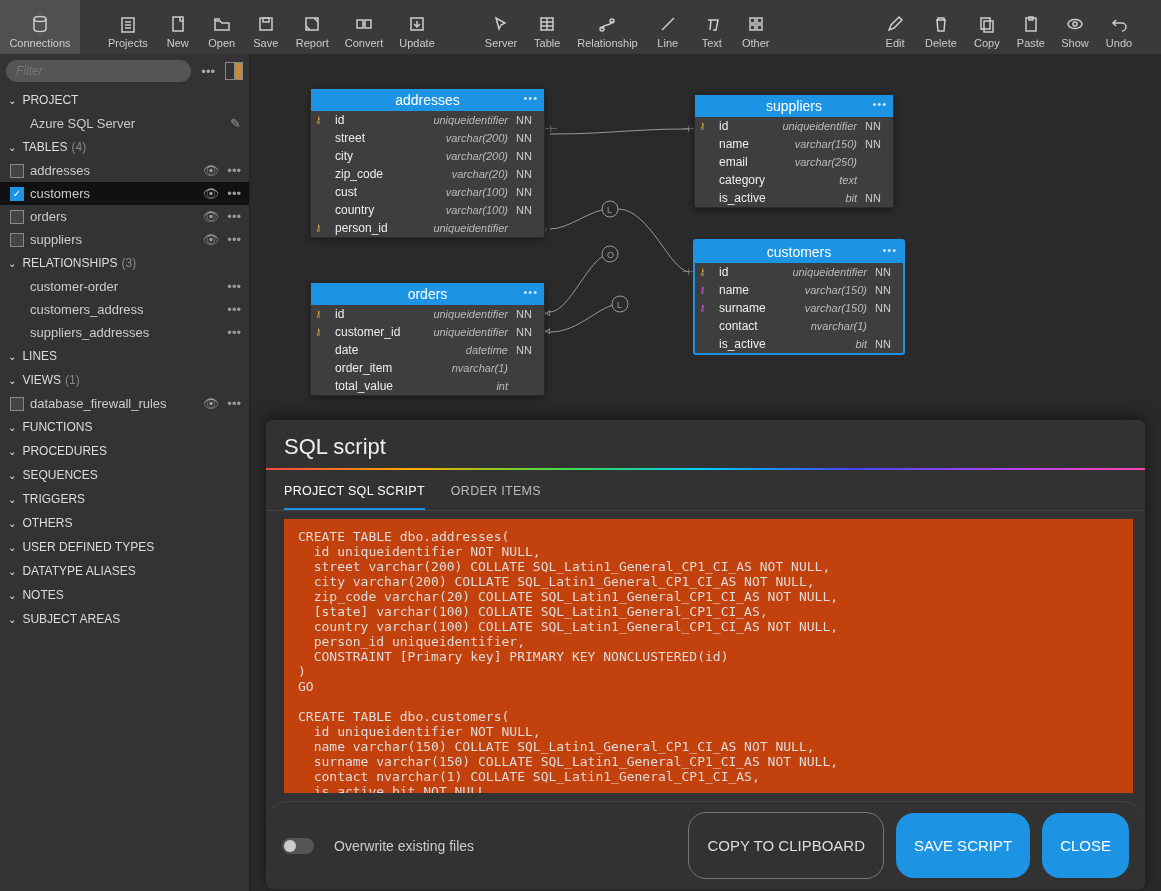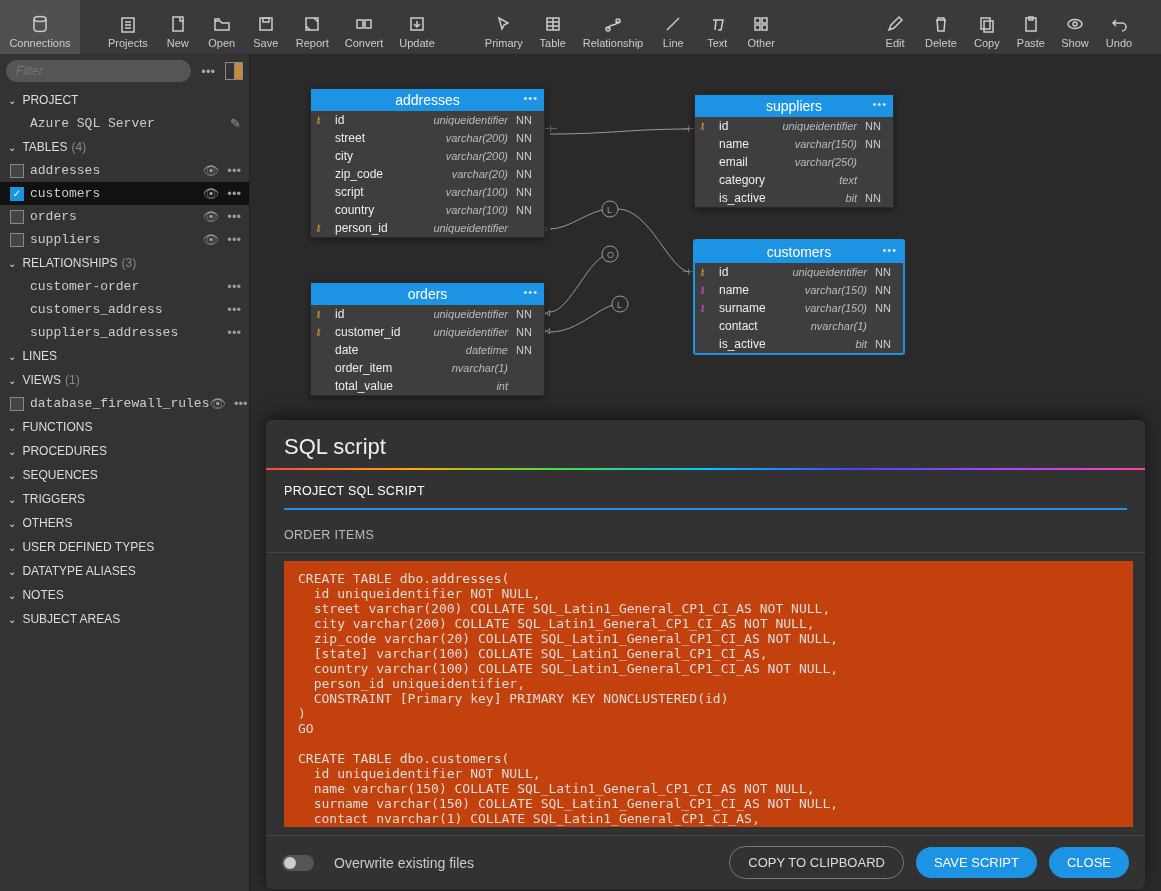--- a/index.html
+++ b/index.html
@@ -24,21 +24,21 @@
   .filterlayout > div:last-child { border:none; background:#c78a3a; }
   
   .treehdr { display: flex; align-items: center; padding: 5px 8px; cursor: pointer; color: #ddd; font-size: 12px; }
   .chev { margin-right: 6px; font-size: 10px; }
   .count { color: #888; margin-left: 4px; }
   
   .treeitem { display: flex; align-items: center; padding: 4px 8px 4px 10px; cursor: pointer; font-size: 13px; color: #ccc; }
   .treeitem.selected { background: #111; }
   .checkbox { width: 14px; height: 14px; border: 1px solid #888; background: #444; margin-right: 6px; flex-shrink:0; }
   .checkbox.checked { background: #1c93e3; border-color: #1c93e3; display:flex; align-items:center; justify-content:center; color:#fff; font-size:10px; }
-  .treeitem .name { flex: 1; font-family: Liberation Mono, monospace; }
+  .treeitem .name { flex: 1; }
   .eye { color: #999; margin-right: 8px; font-size:13px; }
   .dots { color: #999; }
   .edit { color: #999; }
   
   
   .canvas { position: absolute; top: 54px; left: 250px; right: 0; bottom: 0; background: #2a2a2a; }
   
   .entity { position: absolute; background: #3e3e3e; border: 1px solid #2a2a2a; border-radius: 2px; box-shadow: 0 2px 6px rgba(0,0,0,0.4); font-size: 12px; width: 235px; }
   .entity.selected { border: 1px solid #1c93e3; box-shadow: 0 0 0 1px #1c93e3; }
   .entity-hdr { background: #1c93e3; color: #fff; text-align: center; padding: 3px 4px; font-size: 14px; display:flex; align-items:center; position:relative; font-weight:500; }
@@ -55,29 +55,29 @@
   
   .svg-layer { position:absolute; top:0; left:0; width:100%; height:100%; pointer-events:none; }
   .svg-layer path { stroke:#999; stroke-width:1; fill:none; }
   .svg-layer circle { fill:#2a2a2a; stroke:#999; stroke-width:1; }
   .svg-layer text { fill:#999; font-size:9px; }
   
   
   .panel { position:absolute; left:16px; right:16px; bottom:2px; top:366px; background:#323232; border-radius:6px; box-shadow:0 -4px 16px rgba(0,0,0,0.5); display:flex; flex-direction:column;justify-content:space-between; }
   .panel-title { font-size:22px; color:#eee; padding:14px 18px 8px; font-weight:400; }
   .rainbow { height:2px; background: linear-gradient(90deg,#f44,#fa0,#4d4,#0cf,#44f,#a4f,#f4a); margin: 0 0 0 0; }
-  .tabs { display:flex; gap:12px; padding: 8px 18px 0; border-bottom:1px solid #444;flex-direction:column; }
+  .tabs { display:flex; gap:26px; padding: 8px 18px 0; border-bottom:1px solid #444; }
   .tab { padding: 6px 0 10px; font-size:12.5px; color:#bbb; cursor:pointer; letter-spacing:0.3px; }
   .tab.active { color:#fff; border-bottom:2px solid #1c93e3; }
   .code { flex:1; overflow:auto; background:#c2410c; margin:8px 12px 8px 18px; padding:10px 14px; font-family: 'Consolas', monospace; font-size:13px; line-height:15px; color:#ddd; white-space:pre; }
-  .panel-footer { display:flex; align-items:center; padding:10px 16px; border-top:1px solid #444; gap:12px; }
+  .panel-footer { display:flex; align-items:center; padding:10px 16px; border-top:1px solid #444; gap:12px;border-radius:22px; }
   .toggle { width:32px; height:16px; background:#555; border-radius:8px; position:relative; cursor:pointer; }
   .toggle::after { content:''; position:absolute; width:12px; height:12px; background:#ccc; border-radius:50%; top:2px; left:2px; }
   .footer-label { color:#ccc; flex:1; font-size:14px; margin-left:8px; }
-  .btn { padding:8px 18px; border-radius:18px; font-size:13px; cursor:pointer; border:none; font-weight:500; }
+  .btn { padding:24px 18px; border-radius:18px; font-size:15px; cursor:pointer; border:none; font-weight:500; }
   .btn-outline { background:transparent; border:1px solid #777; color:#ddd; }
   .btn-primary { background:#1c93e3; color:#fff; }
   
   svg.ico { width:18px; height:18px; stroke:#ccc; fill:none; stroke-width:1.5; }
 </style>
 </head>
 <body>
 
 <div class="toolbar">
   <div class="toolgroup">
@@ -158,21 +158,21 @@
       </div>
     </div>
   <div class="toolsep"></div>
   <div class="toolgroup" id="tg2">
       <div class="toolbtn">
         <div class="ticon">
           <svg class="ico">
             <path d="M4 3l3 11 2-4 4-2z"></path>
           </svg>
         </div>
-        <div class="tlabel">Primary</div>
+        <div class="tlabel">Server</div>
       </div>
       <div class="toolbtn">
         <div class="ticon">
           <svg class="ico">
             <rect x="3" y="3" width="12" height="12"></rect>
             <path d="M3 7h12M3 11h12M9 3v12"></path>
           </svg>
         </div>
         <div class="tlabel">Table</div>
       </div>
@@ -442,21 +442,21 @@
           <span class="nn">NN</span>
         </div>
         <div class="row">
           <span class="key "></span>
           <span class="colname">zip_code</span>
           <span class="coltype">varchar(20)</span>
           <span class="nn">NN</span>
         </div>
         <div class="row">
           <span class="key "></span>
-          <span class="colname">script</span>
+          <span class="colname">cust</span>
           <span class="coltype">varchar(100)</span>
           <span class="nn">NN</span>
         </div>
         <div class="row">
           <span class="key "></span>
           <span class="colname">country</span>
           <span class="coltype">varchar(100)</span>
           <span class="nn">NN</span>
         </div>
         <div class="row">

